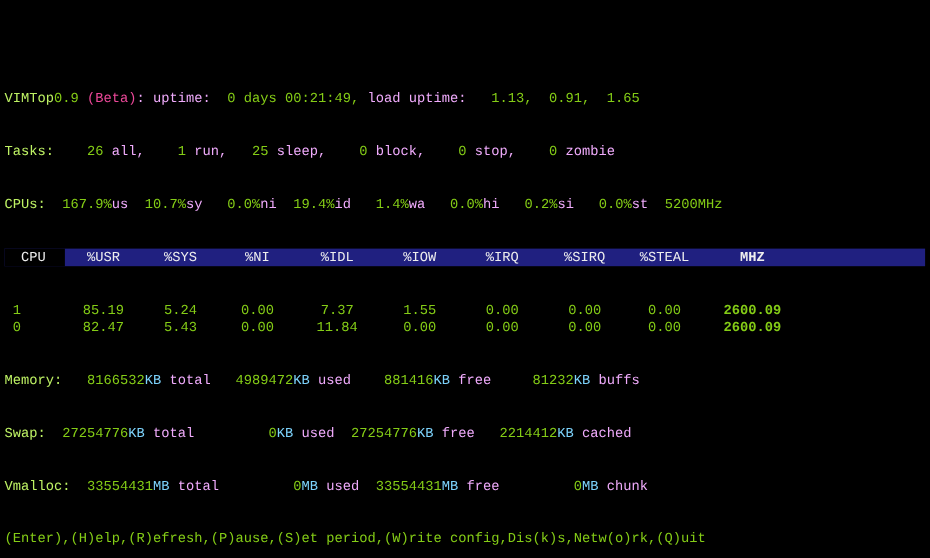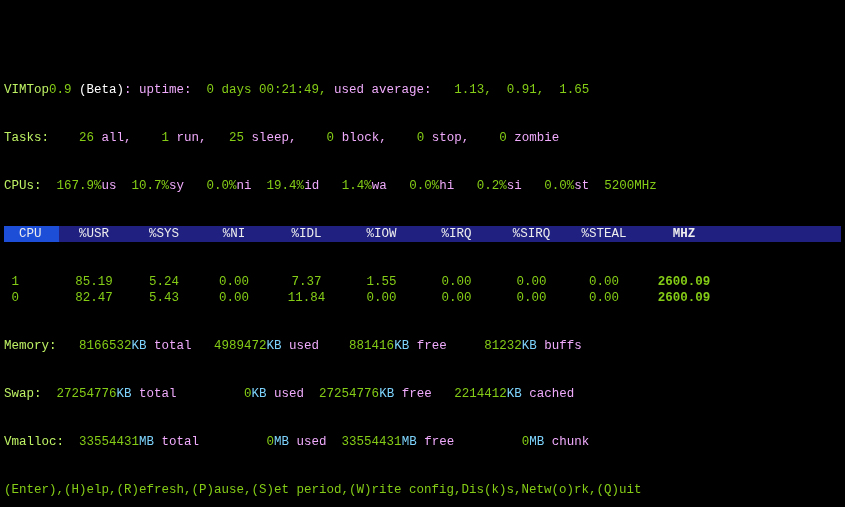--- a/index.html
+++ b/index.html
@@ -9,41 +9,41 @@
     color: #ccc;
     font-family: "Courier New", monospace;
     font-size: 12.5px;
     line-height: 16px;
     width: 845px;
     height: 507px;
     box-sizing: border-box;
     white-space: pre;
   }
   .red { color: #bef264; }
-  .green { color: #ffffff; }
+  .green { color: #ec4899; }
   .cyan { color: #f0abfc; }
   .yellow { color: #7dd3fc; }
   .white { color: #84cc16; }
   .header-row { background: #202080; color: #eeeeee; }
-  .header-row .sel { background: #1d4ed8; }
+  .header-row .sel { background: #000000; }
   .line { display: block; }
   .cell { display: inline-block; text-align: center; }
   .cell.l { text-align: left; }
   .w55 { width: 55px; }
   .w70 { width: 70px; }
   .w75 { width: 75px; font-family: Liberation Mono, monospace; }
   .w90 { width: 90px; font-weight: bold; }
 </style>
 </head>
 <body>
 
 
 
 
-<span class="line"><span class="red">VIMTop</span><span class="white">0.9</span><span class="green"> (Beta)</span><span class="cyan">: uptime:</span><span class="white">  0 days 00:21:49, </span><span class="cyan">used average:</span><span class="white">   1.13,  0.91,  1.65</span></span>
+<span class="line"><span class="red">VIMTop</span><span class="white">0.9</span><span class="green"> (Beta)</span><span class="cyan">: uptime:</span><span class="white">  0 days 00:21:49, </span><span class="cyan">load uptime:</span><span class="white">   1.13,  0.91,  1.65</span></span>
 
 <span class="line"><span class="red">Tasks:</span><span class="white">    26 </span><span class="cyan">all,</span><span class="white">    1 </span><span class="cyan">run,</span><span class="white">   25 </span><span class="cyan">sleep,</span><span class="white">    0 </span><span class="cyan">block,</span><span class="white">    0 </span><span class="cyan">stop,</span><span class="white">    0 </span><span class="cyan">zombie</span></span>
 
 <span class="line"><span class="red">CPUs:</span><span class="white">  167.9%</span><span class="cyan">us</span><span class="white">  10.7%</span><span class="cyan">sy</span><span class="white">   0.0%</span><span class="cyan">ni</span><span class="white">  19.4%</span><span class="cyan">id</span><span class="white">   1.4%</span><span class="cyan">wa</span><span class="white">   0.0%</span><span class="cyan">hi</span><span class="white">   0.2%</span><span class="cyan">si</span><span class="white">   0.0%</span><span class="cyan">st</span><span class="white">  5200MHz</span></span>
 
 <span class="line header-row"><span class="cell l w55 sel">  <span>CPU</span></span><span class="cell w70">%USR</span><span class="cell w70">%SYS</span><span class="cell w70">%NI</span><span class="cell w75">%IDL</span><span class="cell w75">%IOW</span><span class="cell w75">%IRQ</span><span class="cell w75">%SIRQ</span><span class="cell w70">%STEAL</span><span class="cell w90">MHZ</span></span>
 
 <div id="cpu-rows"><span class="line white"><span class="cell l w55"> 1</span><span class="cell w70">85.19</span><span class="cell w70">5.24</span><span class="cell w70">0.00</span><span class="cell w75">7.37</span><span class="cell w75">1.55</span><span class="cell w75">0.00</span><span class="cell w75">0.00</span><span class="cell w70">0.00</span><span class="cell w90">2600.09</span></span><span class="line white"><span class="cell l w55"> 0</span><span class="cell w70">82.47</span><span class="cell w70">5.43</span><span class="cell w70">0.00</span><span class="cell w75">11.84</span><span class="cell w75">0.00</span><span class="cell w75">0.00</span><span class="cell w75">0.00</span><span class="cell w70">0.00</span><span class="cell w90">2600.09</span></span></div>
 
 <span class="line"><span class="red">Memory:</span><span class="white">   8166532</span><span class="yellow">KB</span><span class="cyan"> total</span><span class="white">   4989472</span><span class="yellow">KB</span><span class="cyan"> used</span><span class="white">    881416</span><span class="yellow">KB</span><span class="cyan"> free</span><span class="white">     81232</span><span class="yellow">KB</span><span class="cyan"> buffs</span></span>

